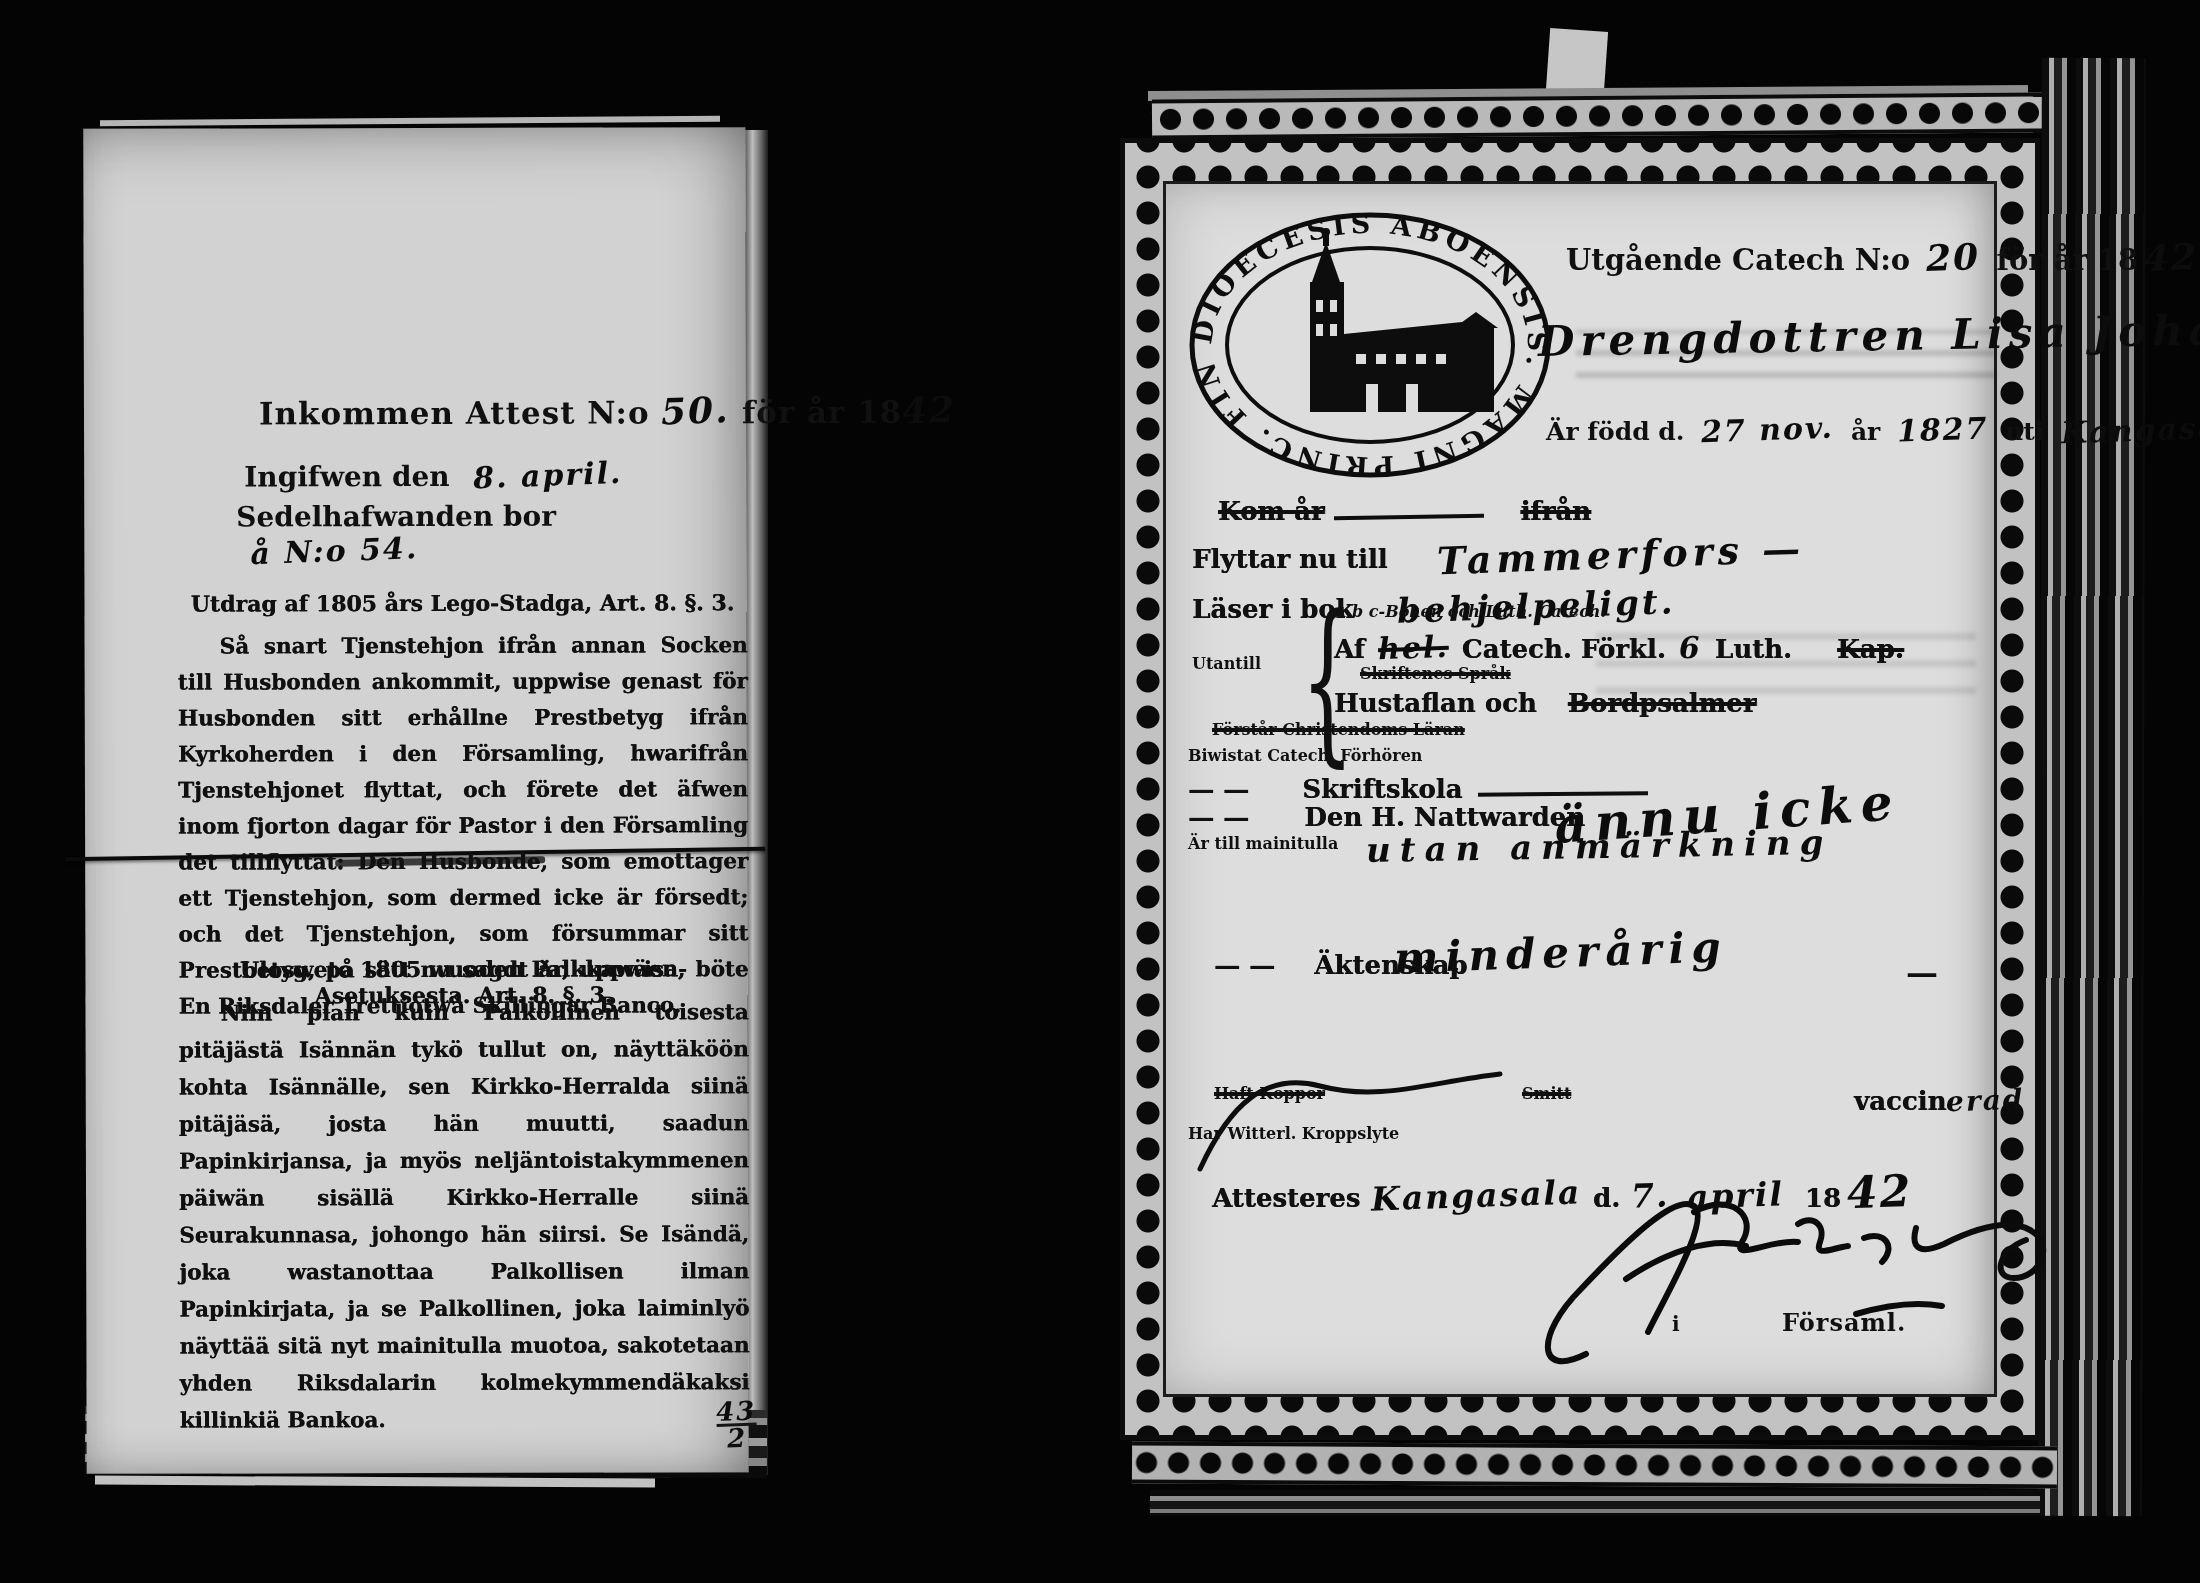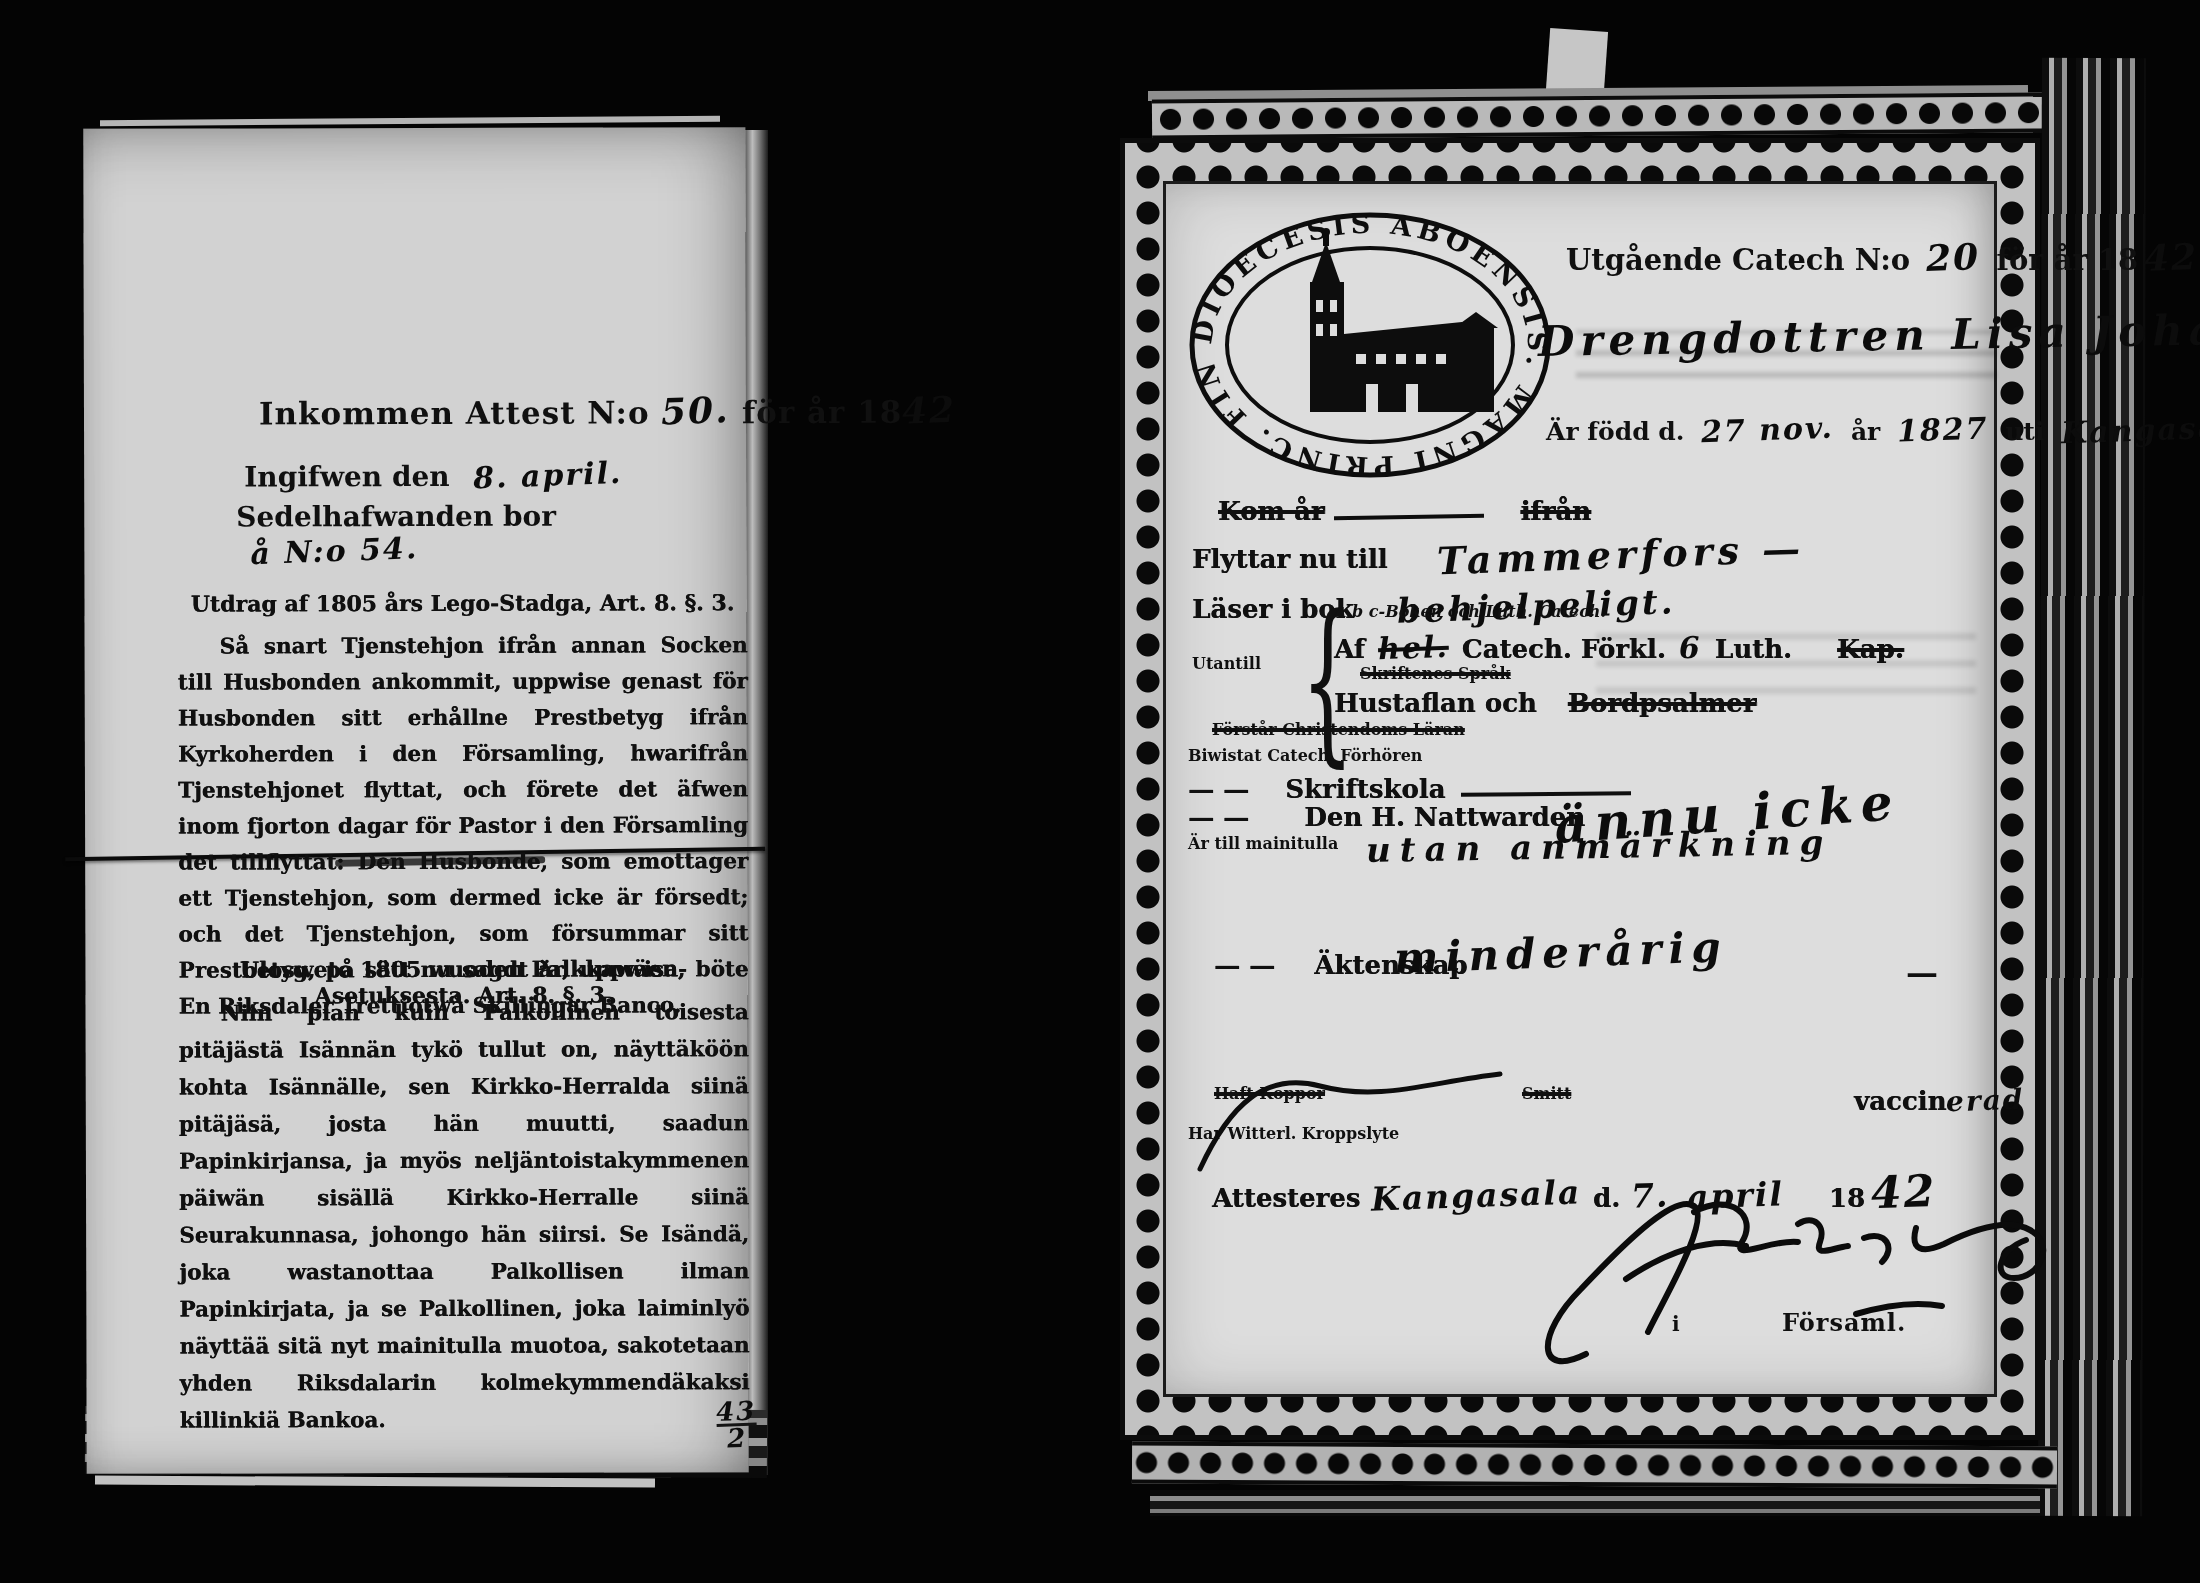--- a/index.html
+++ b/index.html
@@ -287,21 +287,21 @@
       <div class="cp ut-l4">
         <span class="lbl">Hustaflan och</span>
         <span class="lbl st">Bordpsalmer</span>
       </div>
 
       <div class="cp ln-forstar lbl fr st">Förstår Christendoms Läran</div>
       <div class="cp ln-biw lbl fr">Biwistat Catech. Förhören</div>
 
       <div class="cp ln-skrift">
         <span class="lbl">— —</span>
-        <span class="lbl" style="margin-left:31px">Skriftskola</span><span class="rule"></span>
+        <span class="lbl" style="margin-left:48px">Skriftskola</span><span class="rule"></span>
       </div>
 
       <div class="cp ln-natt">
         <span class="lbl">— —</span>
         <span class="lbl" style="margin-left:50px">Den H. Nattwarden</span>
       </div>
       <div class="cp hw-annu hw">ännu icke</div>
 
       <div class="cp ln-lefw lbl fr">Är till mainitulla</div>
       <div class="cp hw-utan hw">utan anmärkning</div>
@@ -323,21 +323,21 @@
       <svg class="cp kropp-fl" viewBox="0 0 340 110">
         <path d="M30 105 C 60 40, 95 8, 150 22 C 210 38, 260 18, 330 10" fill="none" stroke="#0d0d0d" stroke-width="5" stroke-linecap="round"></path>
       </svg>
 
       <div class="cp ln-att">
         <span class="lbl">Attesteres</span>
         <span class="hw">Kangasala</span>
         <span class="lbl">d.</span>
         <span class="hw">7.</span>
         <span class="hw">april</span>
-        <span class="lbl" style="margin-left:34px">18</span><span class="hw" style="font-size:44px">42</span>
+        <span class="lbl" style="margin-left:10px">18</span><span class="hw" style="font-size:44px">42</span>
       </div>
 
       <svg class="cp sig" viewBox="0 0 580 185">
         <path d="M60 170 C 10 195, 10 150, 55 105 C 105 52, 150 10, 168 22 C 186 35, 135 120, 122 148
                  M100 95 C 140 68, 185 52, 220 62
                  M168 28 C 205 8, 232 32, 216 58 C 205 78, 245 55, 272 58
                  M272 40 c 16 -10 28 2 22 18 c -6 16 12 6 28 4
                  m 16 -8 c 22 -8 32 10 18 24
                  m 34 -34 c -6 22 6 26 28 16 c 32 -16 64 -26 86 -14 c 26 14 10 48 -16 48 c -22 0 -16 -28 12 -38
                  M330 130 c 34 -10 64 -12 86 -8" fill="none" stroke="#0b0b0b" stroke-width="6" stroke-linecap="round"></path>

